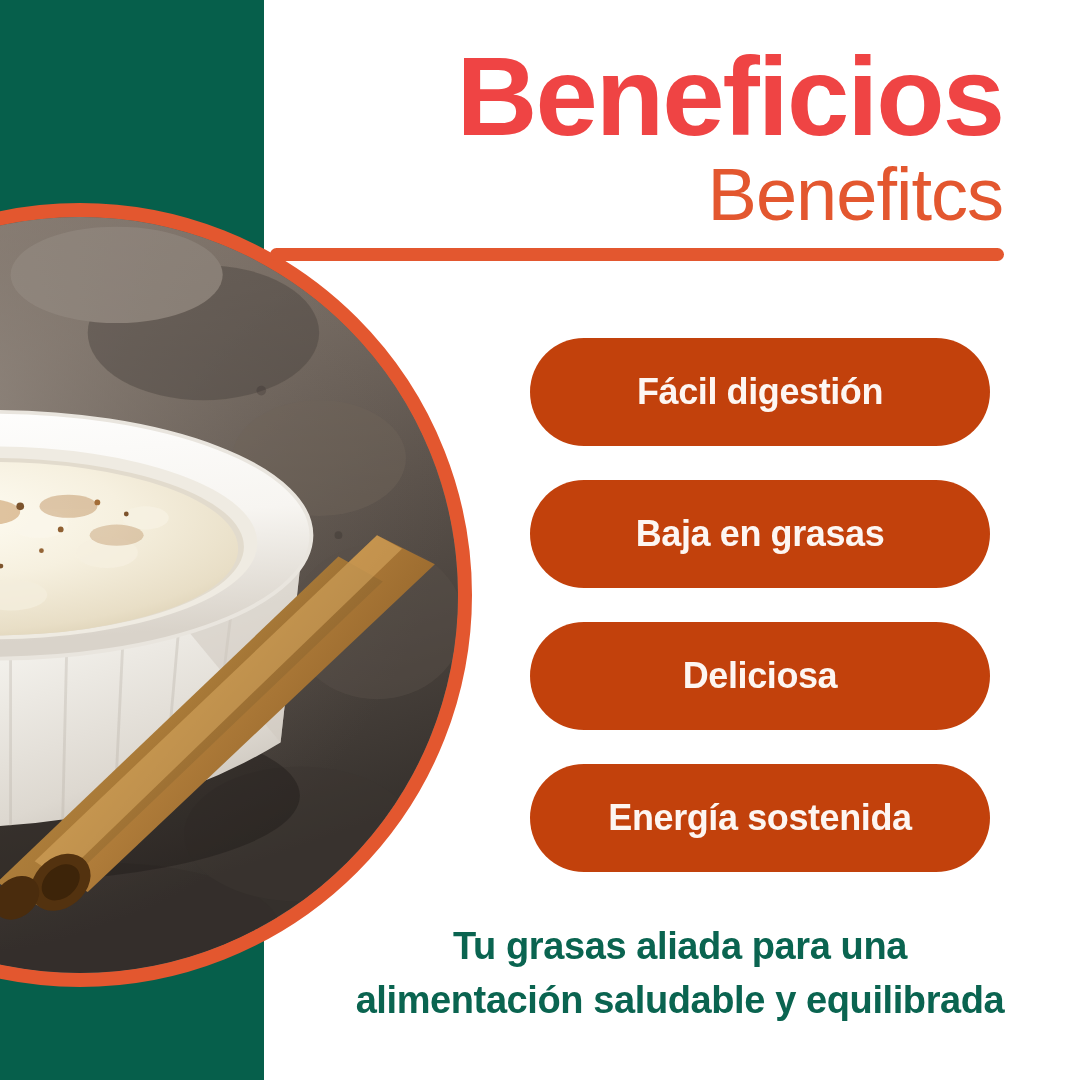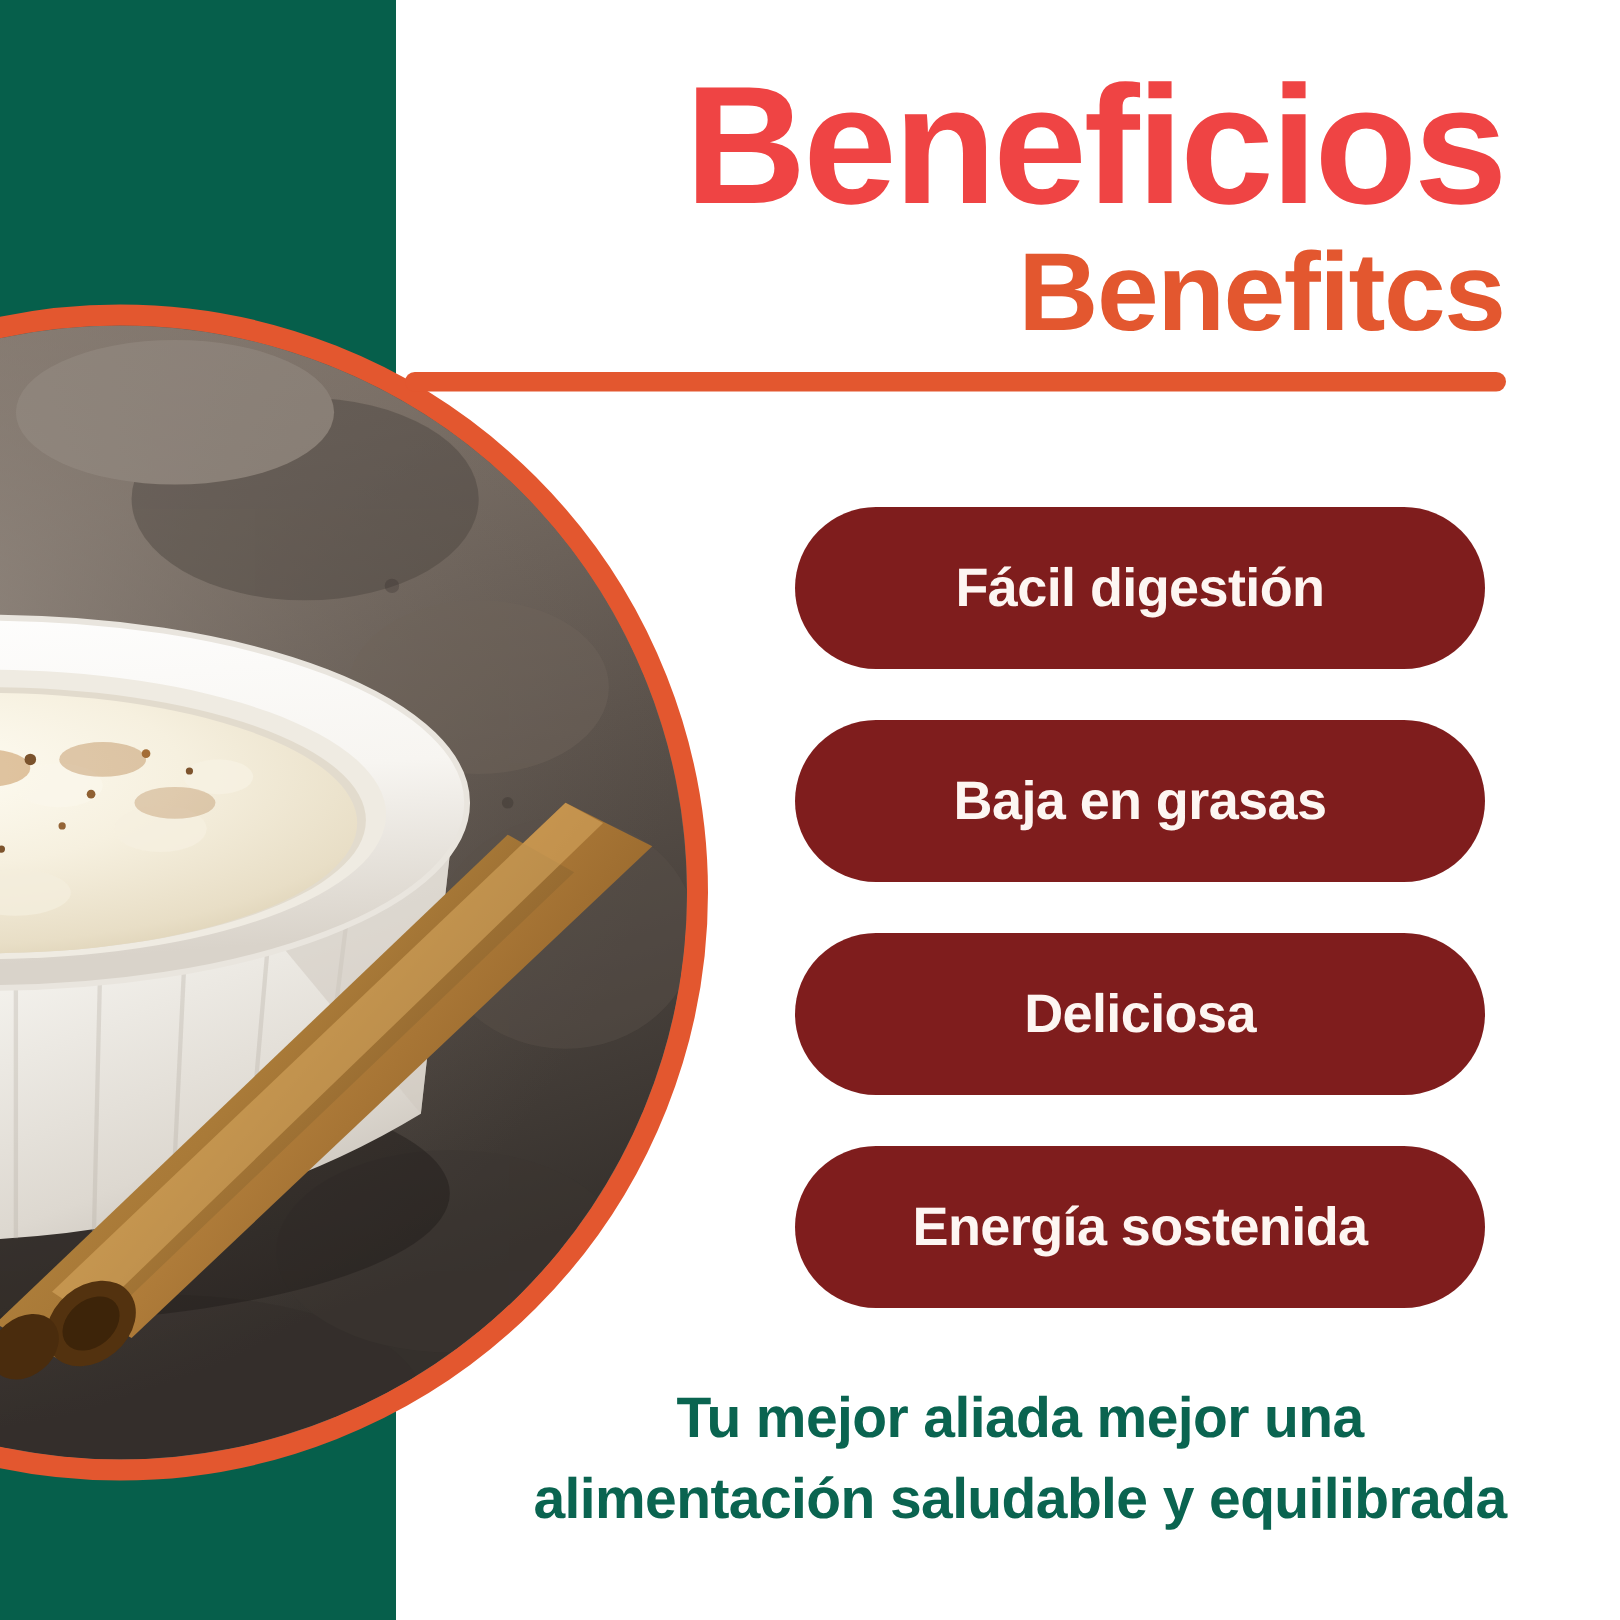--- a/index.html
+++ b/index.html
@@ -31,21 +31,21 @@
     font-size:112px;
     font-weight:bold;
     color:#ef4444;
     letter-spacing:-2px;
     line-height:1.02;
     white-space:nowrap;
     padding-right:1px;
   }
   .title-sub{
     font-size:74px;
-    font-weight:bold;
+    font-weight:normal;
     color:#e3572f;
     letter-spacing:-1px;
     line-height:1.0;
     margin-top:4px;
     white-space:nowrap;
     padding-right:1px;
   }
   .title-rule{
     margin-top:16px;
     margin-left:6px;
@@ -77,21 +77,21 @@
     position:absolute;
     left:530px; top:338px;
     width:460px;
     z-index:4;
     display:flex;
     flex-direction:column;
     gap:34px;
   }
   .pill{
     height:108px;
-    background:#7f1d1d;
+    background:#c2410c;
     border-radius:54px;
     display:flex;
     align-items:center;
     justify-content:center;
   }
   .pill-label{
     color:#fdf6f2;
     font-size:36px;
     font-weight:bold;
     letter-spacing:-0.4px;
@@ -278,15 +278,15 @@
   </div>
   <div class="pill">
     <span class="pill-label">Deliciosa</span>
   </div>
   <div class="pill">
     <span class="pill-label">Energía sostenida</span>
   </div>
 </div>
 
 <div class="tagline">
-  <span class="tagline-line">Tu mejor aliada mejor una</span>
+  <span class="tagline-line">Tu grasas aliada para una</span>
   <span class="tagline-line">alimentación saludable y equilibrada</span>
 </div>
 
 </body></html>

